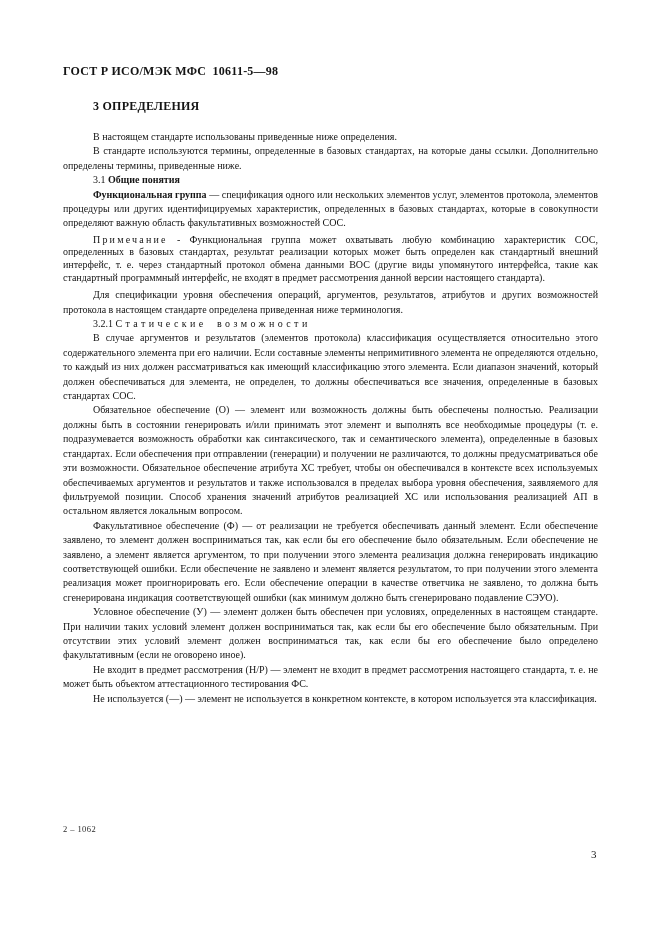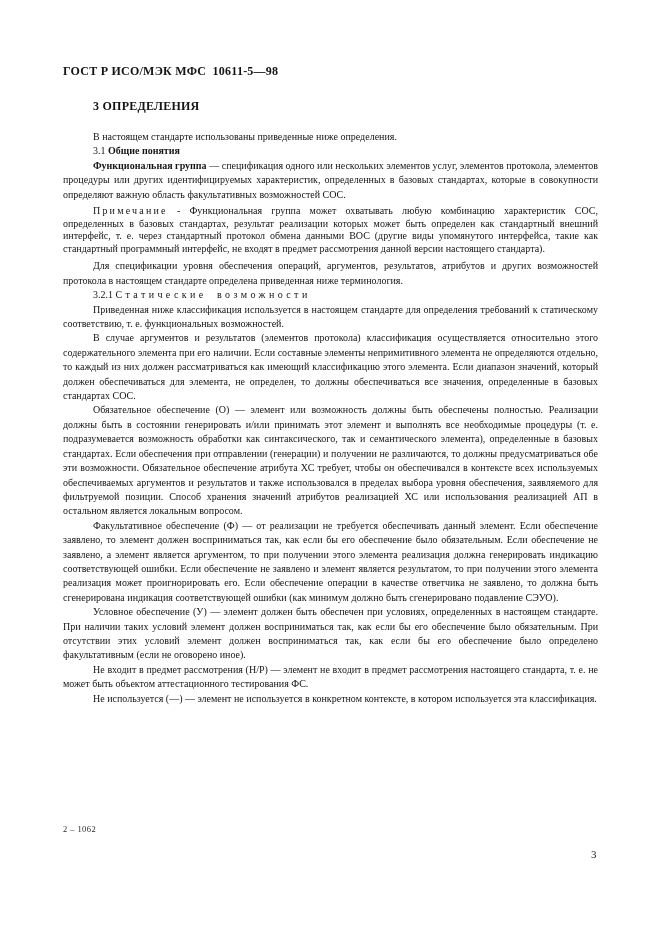--- a/index.html
+++ b/index.html
@@ -52,34 +52,34 @@
   <div class="content">
 
     <div class="doc-header">ГОСТ Р ИСО/МЭК МФС  10611-5—98</div>
 
     <div class="section-heading">3 ОПРЕДЕЛЕНИЯ</div>
 
     <div class="body-text">
 
       <p>В настоящем стандарте использованы приведенные ниже определения.</p>
 
+      <p>В стандарте используются термины, определенные в базовых стандартах, на которые даны ссылки. Дополнительно определены термины, приведенные ниже.</p>
 
       <p class="subhead"><span class="num">3.1</span> <b class="lead">Общие понятия</b></p>
 
 
       <p><b class="lead">Функциональная группа</b> <span>— спецификация одного или нескольких элементов услуг, элементов протокола, элементов процедуры или других идентифицируемых характеристик, определенных в базовых стандартах, которые в совокупности определяют важную область факультативных возможностей СОС.</span></p>
 
       <div class="note"><span class="note-lead">Примечание</span> <span>- Функциональная группа может охватывать любую комбинацию характеристик СОС, определенных в базовых стандартах, результат реализации которых может быть определен как стандартный внешний интерфейс, т. е. через стандартный протокол обмена данными ВОС (другие виды упомянутого интерфейса, такие как стандартный программный интерфейс, не входят в предмет рассмотрения данной версии настоящего стандарта).</span></div>
 
 
       <p>Для спецификации уровня обеспечения операций, аргументов, результатов, атрибутов и других возможностей протокола в настоящем стандарте определена приведенная ниже терминология.</p>
 
       <p class="subhead"><span class="num">3.2.1</span> <span class="sparse">Статические возможности</span></p>
 
-      <p>Приведенная ниже классификация используется в настоящем стандарте для определения требований к статическому соответствию, т. е. функциональных возможностей.</p>
 
       <p>В случае аргументов и результатов (элементов протокола) классификация осуществляется относительно этого содержательного элемента при его наличии. Если составные элементы непримитивного элемента не определяются отдельно, то каждый из них должен рассматриваться как имеющий классификацию этого элемента. Если диапазон значений, который должен обеспечиваться для элемента, не определен, то должны обеспечиваться все значения, определенные в базовых стандартах СОС.</p>
 
       <p>Обязательное обеспечение (О) — элемент или возможность должны быть обеспечены полностью. Реализации должны быть в состоянии генерировать и/или принимать этот элемент и выполнять все необходимые процедуры (т. е. подразумевается возможность обработки как синтаксического, так и семантического элемента), определенные в базовых стандартах. Если обеспечения при отправлении (генерации) и получении не различаются, то должны предусматриваться обе эти возможности. Обязательное обеспечение атрибута ХС требует, чтобы он обеспечивался в контексте всех используемых обеспечиваемых аргументов и результатов и также использовался в пределах выбора уровня обеспечения, заявляемого для фильтруемой позиции. Способ хранения значений атрибутов реализацией ХС или использования реализацией АП в остальном является локальным вопросом.</p>
 
       <p>Факультативное обеспечение (Ф) — от реализации не требуется обеспечивать данный элемент. Если обеспечение заявлено, то элемент должен восприниматься так, как если бы его обеспечение было обязательным. Если обеспечение не заявлено, а элемент является аргументом, то при получении этого элемента реализация должна генерировать индикацию соответствующей ошибки. Если обеспечение не заявлено и элемент является результатом, то при получении этого элемента реализация может проигнорировать его. Если обеспечение операции в качестве ответчика не заявлено, то должна быть сгенерирована индикация соответствующей ошибки (как минимум должно быть сгенерировано подавление СЭУО).</p>
 
       <p>Условное обеспечение (У) — элемент должен быть обеспечен при условиях, определенных в настоящем стандарте. При наличии таких условий элемент должен восприниматься так, как если бы его обеспечение было обязательным. При отсутствии этих условий элемент должен восприниматься так, как если бы его обеспечение было определено факультативным (если не оговорено иное).</p>
 
       <p>Не входит  в предмет рассмотрения (Н/Р) — элемент не входит в предмет рассмотрения настоящего стандарта, т. е. не может быть объектом аттестационного тестирования ФС.</p>

